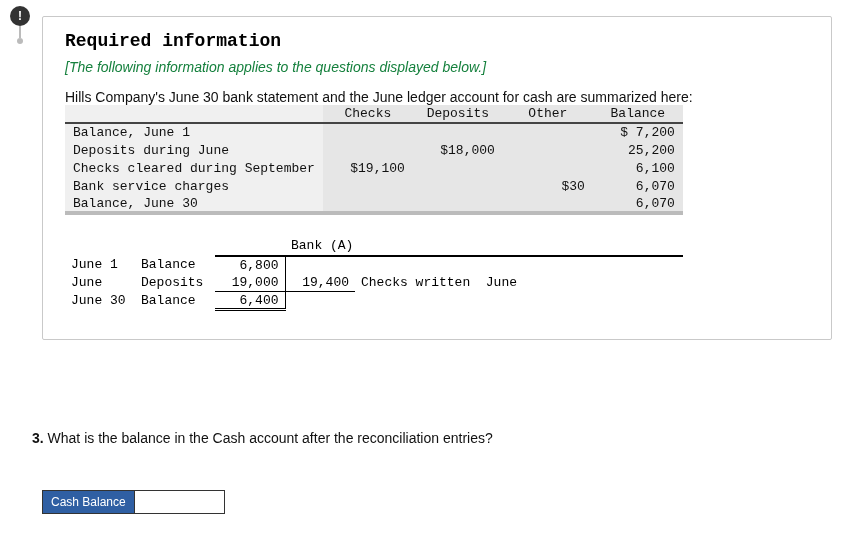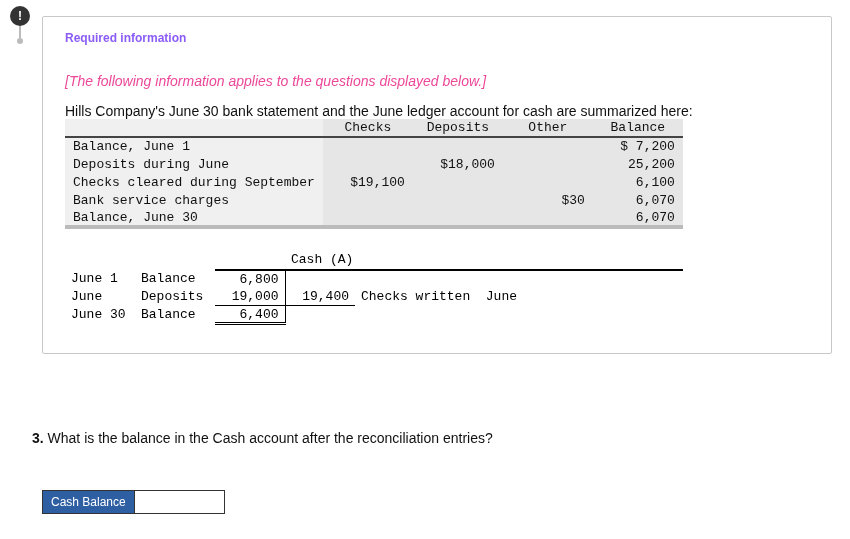--- a/index.html
+++ b/index.html
@@ -50,29 +50,30 @@
   .card {
     position: absolute;
     left: 42px;
     top: 16px;
     width: 790px;
     border: 1px solid #c9c9c9;
     border-radius: 2px;
     padding: 14px 22px 28px 22px;
   }
   .req-title {
-    color: #8b5cf6;
+    color: #000000;
     font-weight: bold;
-    font-size: 12px;
+    font-size: 18px;
+    font-family: Liberation Mono, monospace;
   }
   .italic-note {
     font-style: italic;
     font-size: 14px;
-    color: #ec4899;
-    margin: 28px 0 14px 0;
+    color: #15803d;
+    margin: 8px 0 14px 0;
   }
   .intro {
     font-size: 14px;
     color: #111;
   }
   .mono {
     font-family: "Courier New", monospace;
     font-size: 13px;
     white-space: pre;
     line-height: 1.35;
@@ -210,21 +211,21 @@
     </tbody>
       </table>
 
     <div class="cash-wrap">
       <table class="cash-table">
         <tbody>
             <tr>
           <td style="width:70px"></td>
           <td style="width:80px"></td>
           <td class="cash-title-cell right" style="width:70px"></td>
-          <td class="cash-title-cell" colspan="2"><span class="mono">Cash (A)</span></td>
+          <td class="cash-title-cell" colspan="2"><span class="mono">Bank (A)</span></td>
           <td class="cash-title-cell" style="width:160px"></td>
         </tr>
         <tr>
           <td>June 1</td>
           <td>Balance</td>
           <td class="right t-left-border">6,800</td>
           <td class="right" style="width:70px"></td>
           <td></td>
           <td></td>
         </tr>

